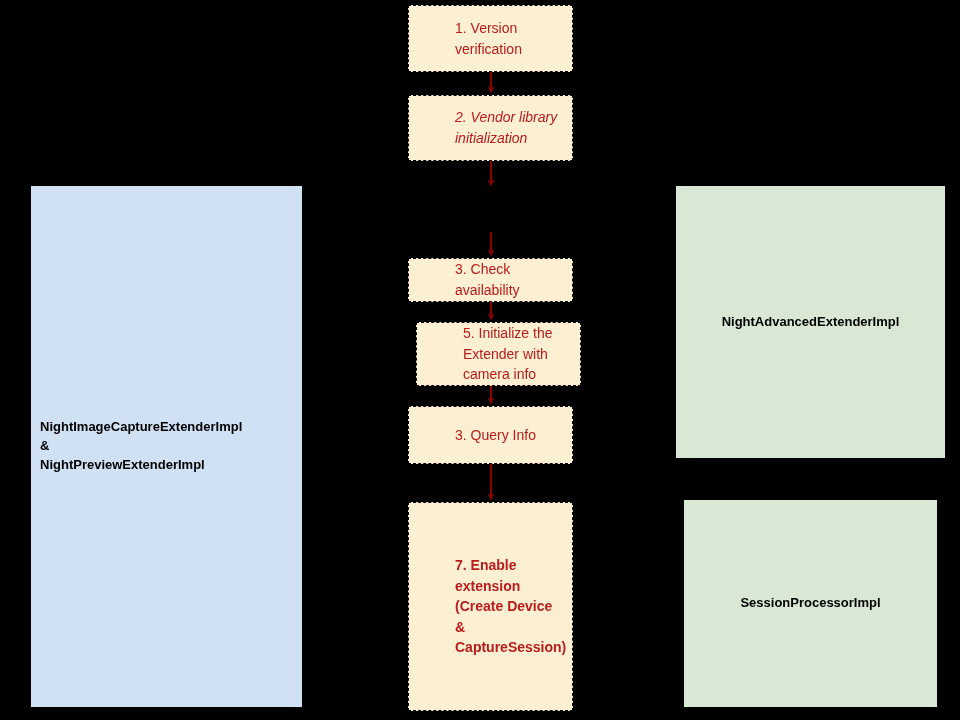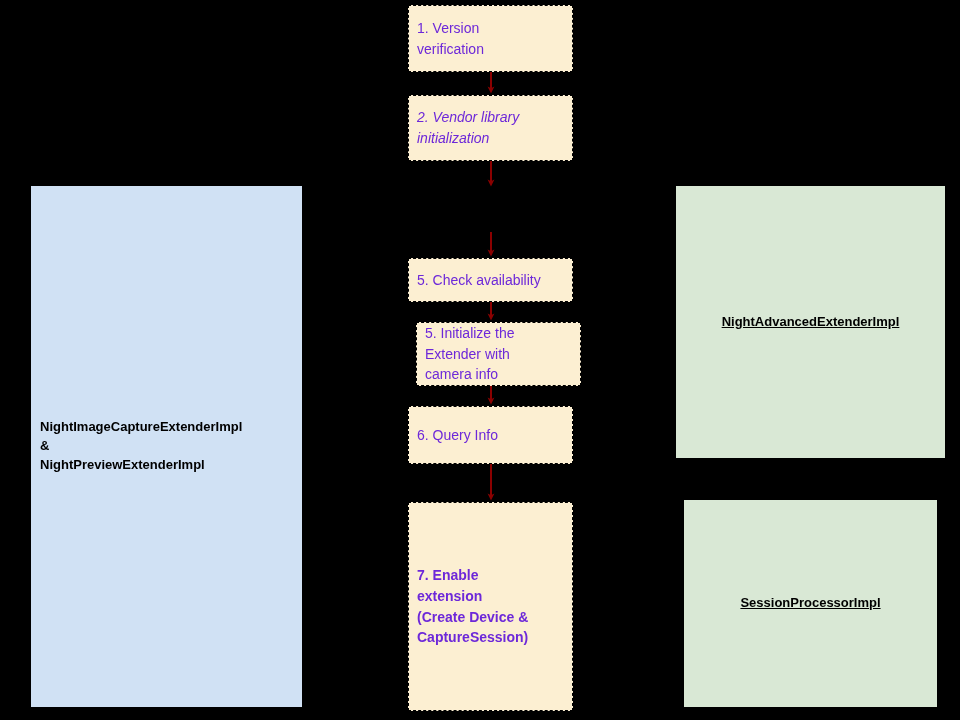--- a/index.html
+++ b/index.html
@@ -52,37 +52,37 @@
     background: #d0e1f4;
   }
   .panel-blue .panel-label {
     text-align: left;
   }
   .panel-green {
     background: #d9e8d5;
   }
   .panel-green .panel-label {
     text-align: center;
-    text-decoration: underline;
   }
 
   
   .step {
     background: #fcefd2;
     border: 1.4px dashed #000000;
   }
   .step .step-label {
     width: 100%;
     padding: 0 8px;
     box-sizing: border-box;
     font-size: 14px;
-    color: #6d28d9;
+    color: #b91c1c;
     line-height: 1.47;
     text-align: left;
     white-space: pre-line;
+    margin-left: 38px;
   }
 
   
   .arrow {
     position: absolute;
     left: 0;
     top: 0;
     pointer-events: none;
   }
 </style>
@@ -102,31 +102,31 @@
 verification</div>
   </div>
 
   <div class="node step" style="left:408px; top:95px; width:165px; height:66px;font-style:italic;">
     <div class="step-label">2. Vendor library
 initialization</div>
   </div>
 
 
   <div class="node step" style="left:408px; top:258px; width:165px; height:44px;">
-    <div class="step-label">5. Check availability</div>
+    <div class="step-label">3. Check availability</div>
   </div>
 
   <div class="node step" style="left:416px; top:322px; width:165px; height:64px;">
     <div class="step-label">5. Initialize the
 Extender with
 camera info</div>
   </div>
 
   <div class="node step" style="left:408px; top:406px; width:165px; height:58px;">
-    <div class="step-label">6. Query Info</div>
+    <div class="step-label">3. Query Info</div>
   </div>
 
   <div class="node step" style="left:408px; top:502px; width:165px; height:209px;font-weight:bold;">
     <div class="step-label">7. Enable
 extension
 (Create Device &amp;
 CaptureSession)</div>
   </div>
 
   <div class="node panel panel-green" style="left:676px; top:186px; width:269px; height:272px;">

